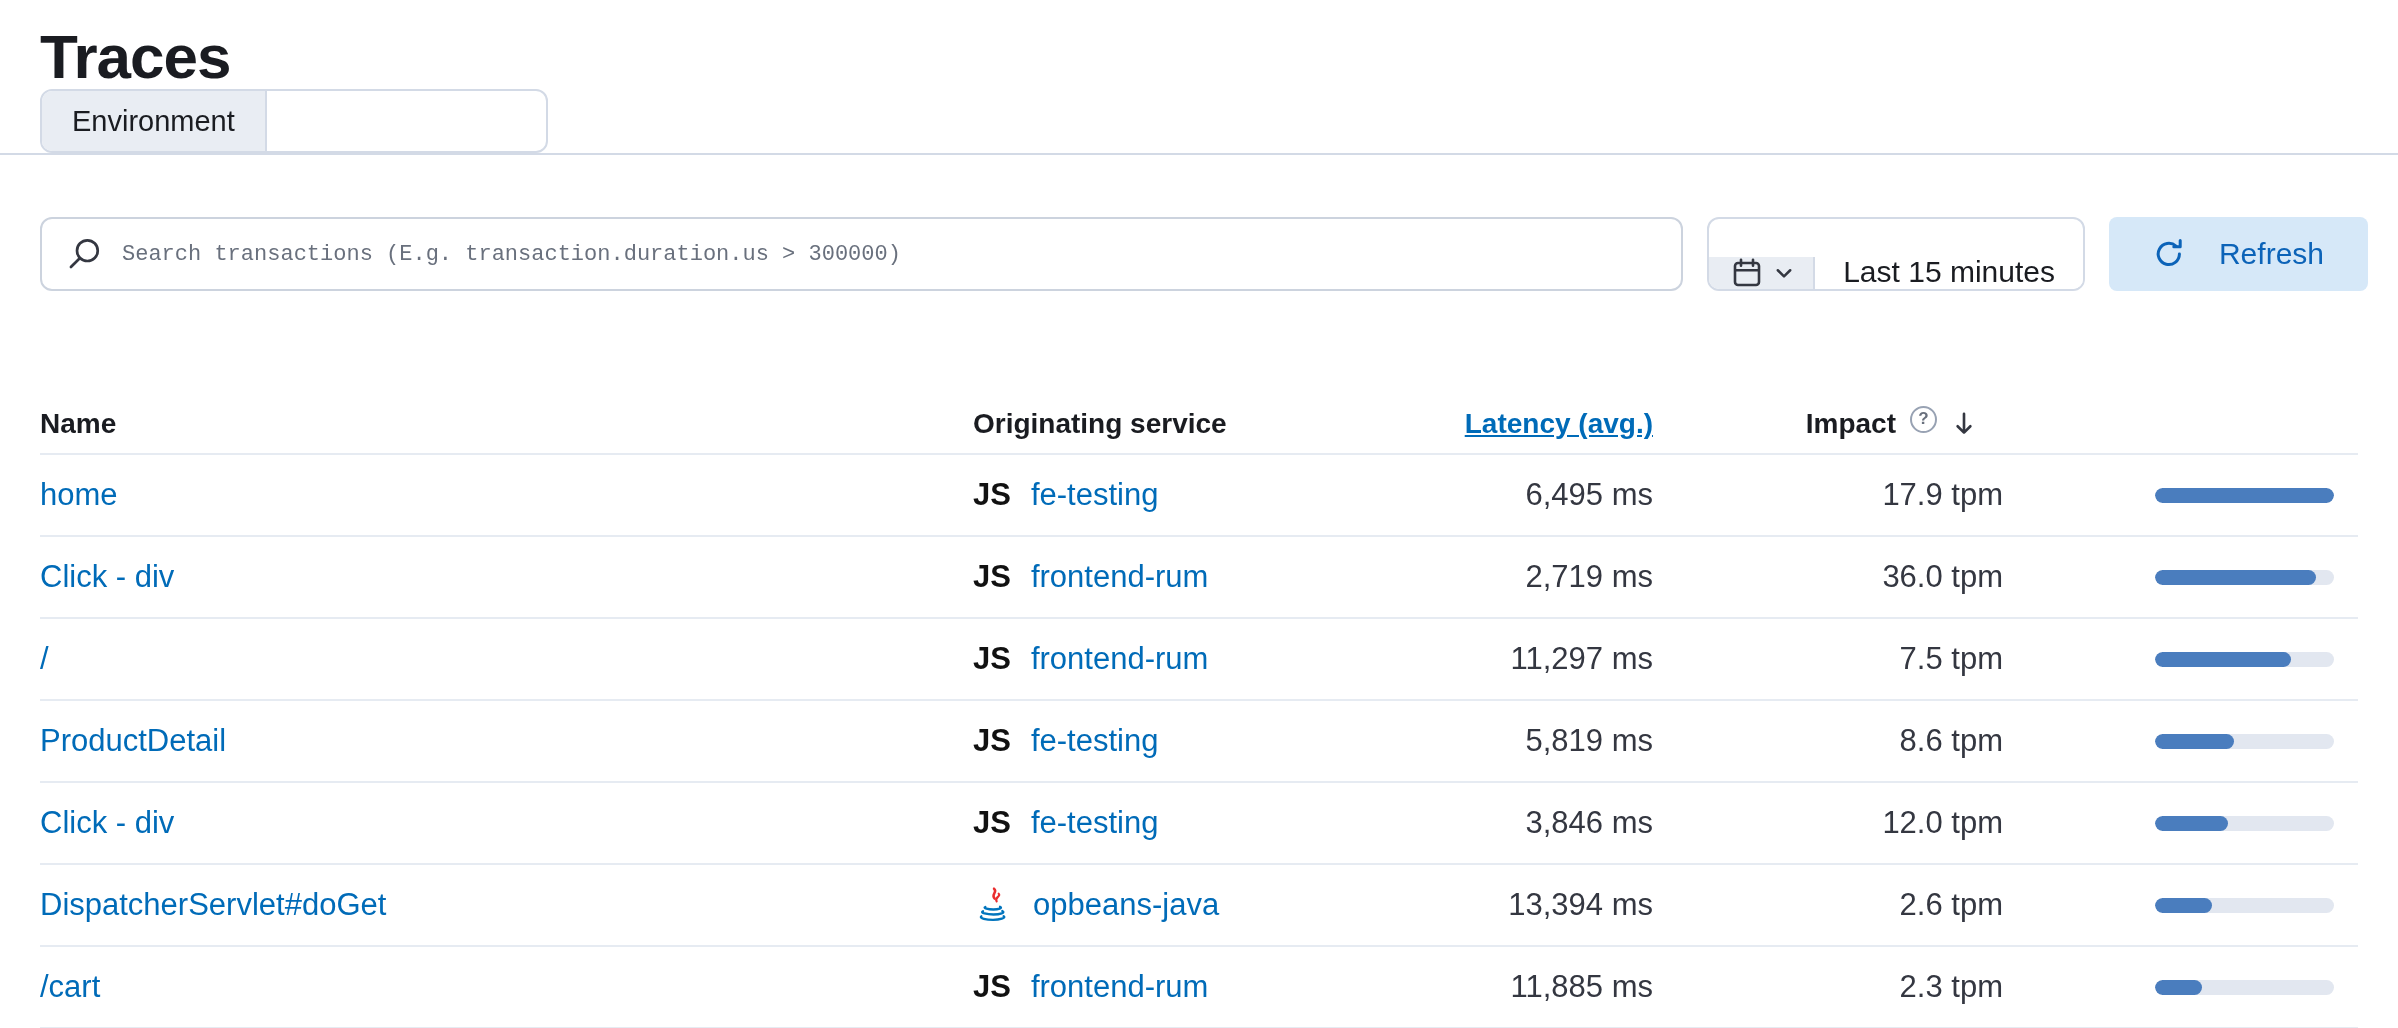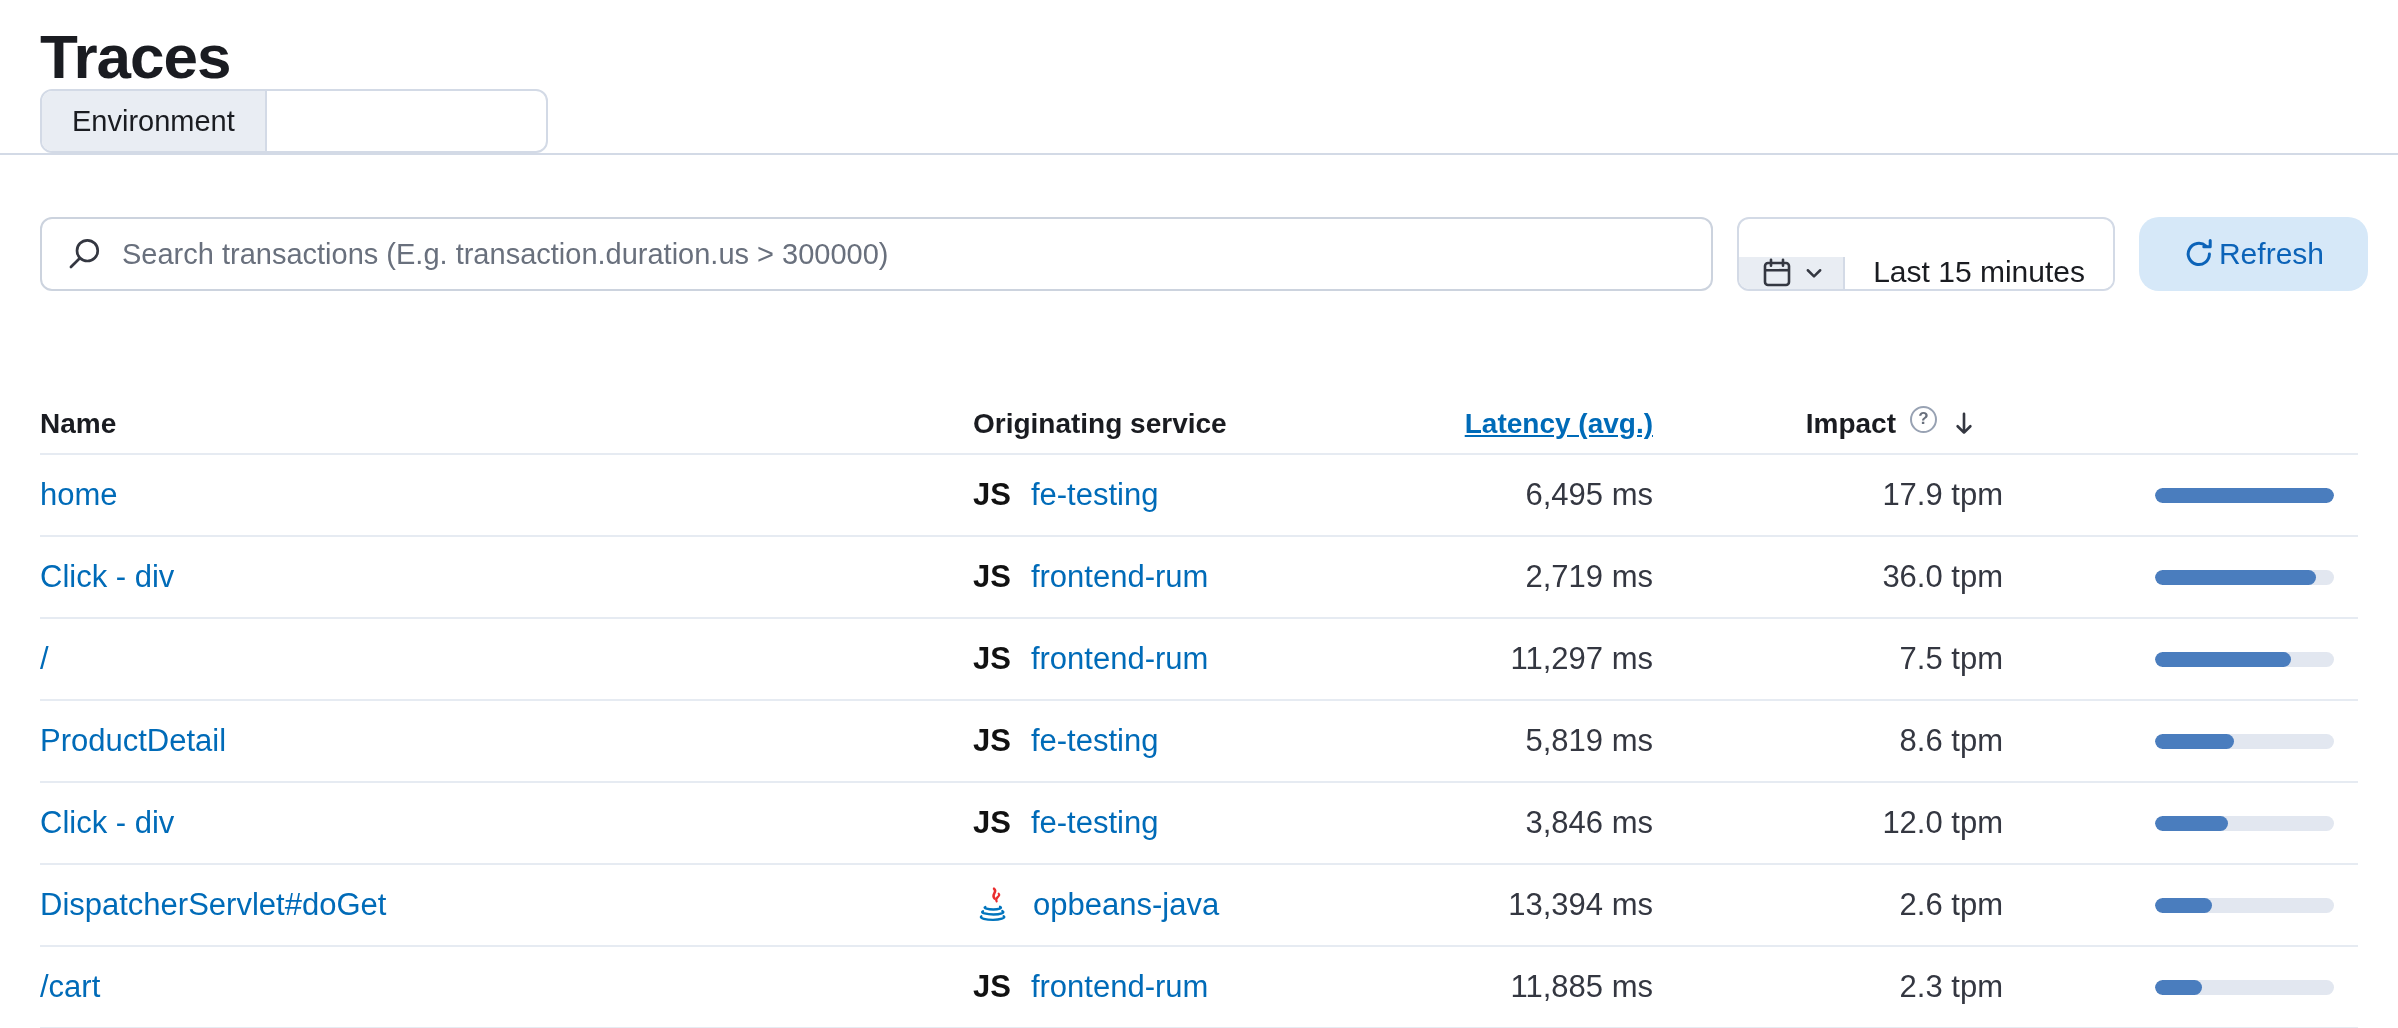--- a/index.html
+++ b/index.html
@@ -25,31 +25,31 @@
     border-right:2px solid var(--border); white-space:nowrap;}
   .env-value-wrap{display:flex; align-items:center; flex:1; padding:0 24px 0 28px;
     font-size:29px; color:var(--title); gap:16px;}
   .env-value-wrap .spacer{flex:1;}
   .icon-svg{display:block;}
 
   
   .toolbar{display:flex; align-items:center; margin:62px 30px 0 40px; gap:24px;}
   .search-box{flex:1; height:74px; border:2px solid #ccd3de; border-radius:12px;
     display:flex; align-items:center; padding:0 24px; background:#fff;}
-  .search-box input{flex:1; border:none; outline:none; font-size:29px; margin-left:20px;
-    font-family:Liberation Sans, sans-serif; color:var(--text); background:transparent;}
+  .search-box input{flex:1; border:none; outline:none; font-size:22px; margin-left:20px;
+    font-family:Liberation Mono, monospace; color:var(--text); background:transparent;}
   .search-box input::placeholder{color:var(--placeholder);}
   .date-picker{display:flex; align-items:flex-end; height:74px; border:2px solid var(--border);
     border-radius:12px; overflow:hidden; background:#fff;}
   .cal-btn{display:flex; align-items:center; gap:10px; padding:0 18px 0 22px;
     background:var(--prepend-bg); border:none; border-right:2px solid var(--border); cursor:pointer;}
   .quick-btn{display:flex; align-items:center; padding:0 28px; background:#fff; border:none;
     font-size:30px; color:var(--title); font-family:"Liberation Sans", sans-serif; cursor:pointer; white-space:nowrap;}
-  .refresh-btn{display:flex; align-items:center; gap:4px; height:74px; padding:0 44px;
-    background:var(--refresh-bg); color:var(--refresh-text); border:none; border-radius:20px;
+  .refresh-btn{display:flex; align-items:center; gap:34px; height:74px; padding:0 44px;
+    background:var(--refresh-bg); color:var(--refresh-text); border:none; border-radius:8px;
     font-size:30px; font-weight:500; font-family:"Liberation Sans", sans-serif; cursor:pointer;}
 
   
   .table{margin:104px 40px 0 40px;}
   .row{display:grid; grid-template-columns:1fr 390px 290px 350px 355px; align-items:center;}
   .thead{height:60px; border-bottom:2px solid var(--row-border);
     font-size:28px; font-weight:700; color:var(--title);}
   .trow{height:82px; border-bottom:2px solid var(--row-border); font-size:31px;}
   .col.latency,.col.tpm{text-align:right;}
   .col.impact{display:flex; justify-content:flex-end; align-items:center; padding-right:24px; gap:10px;}

